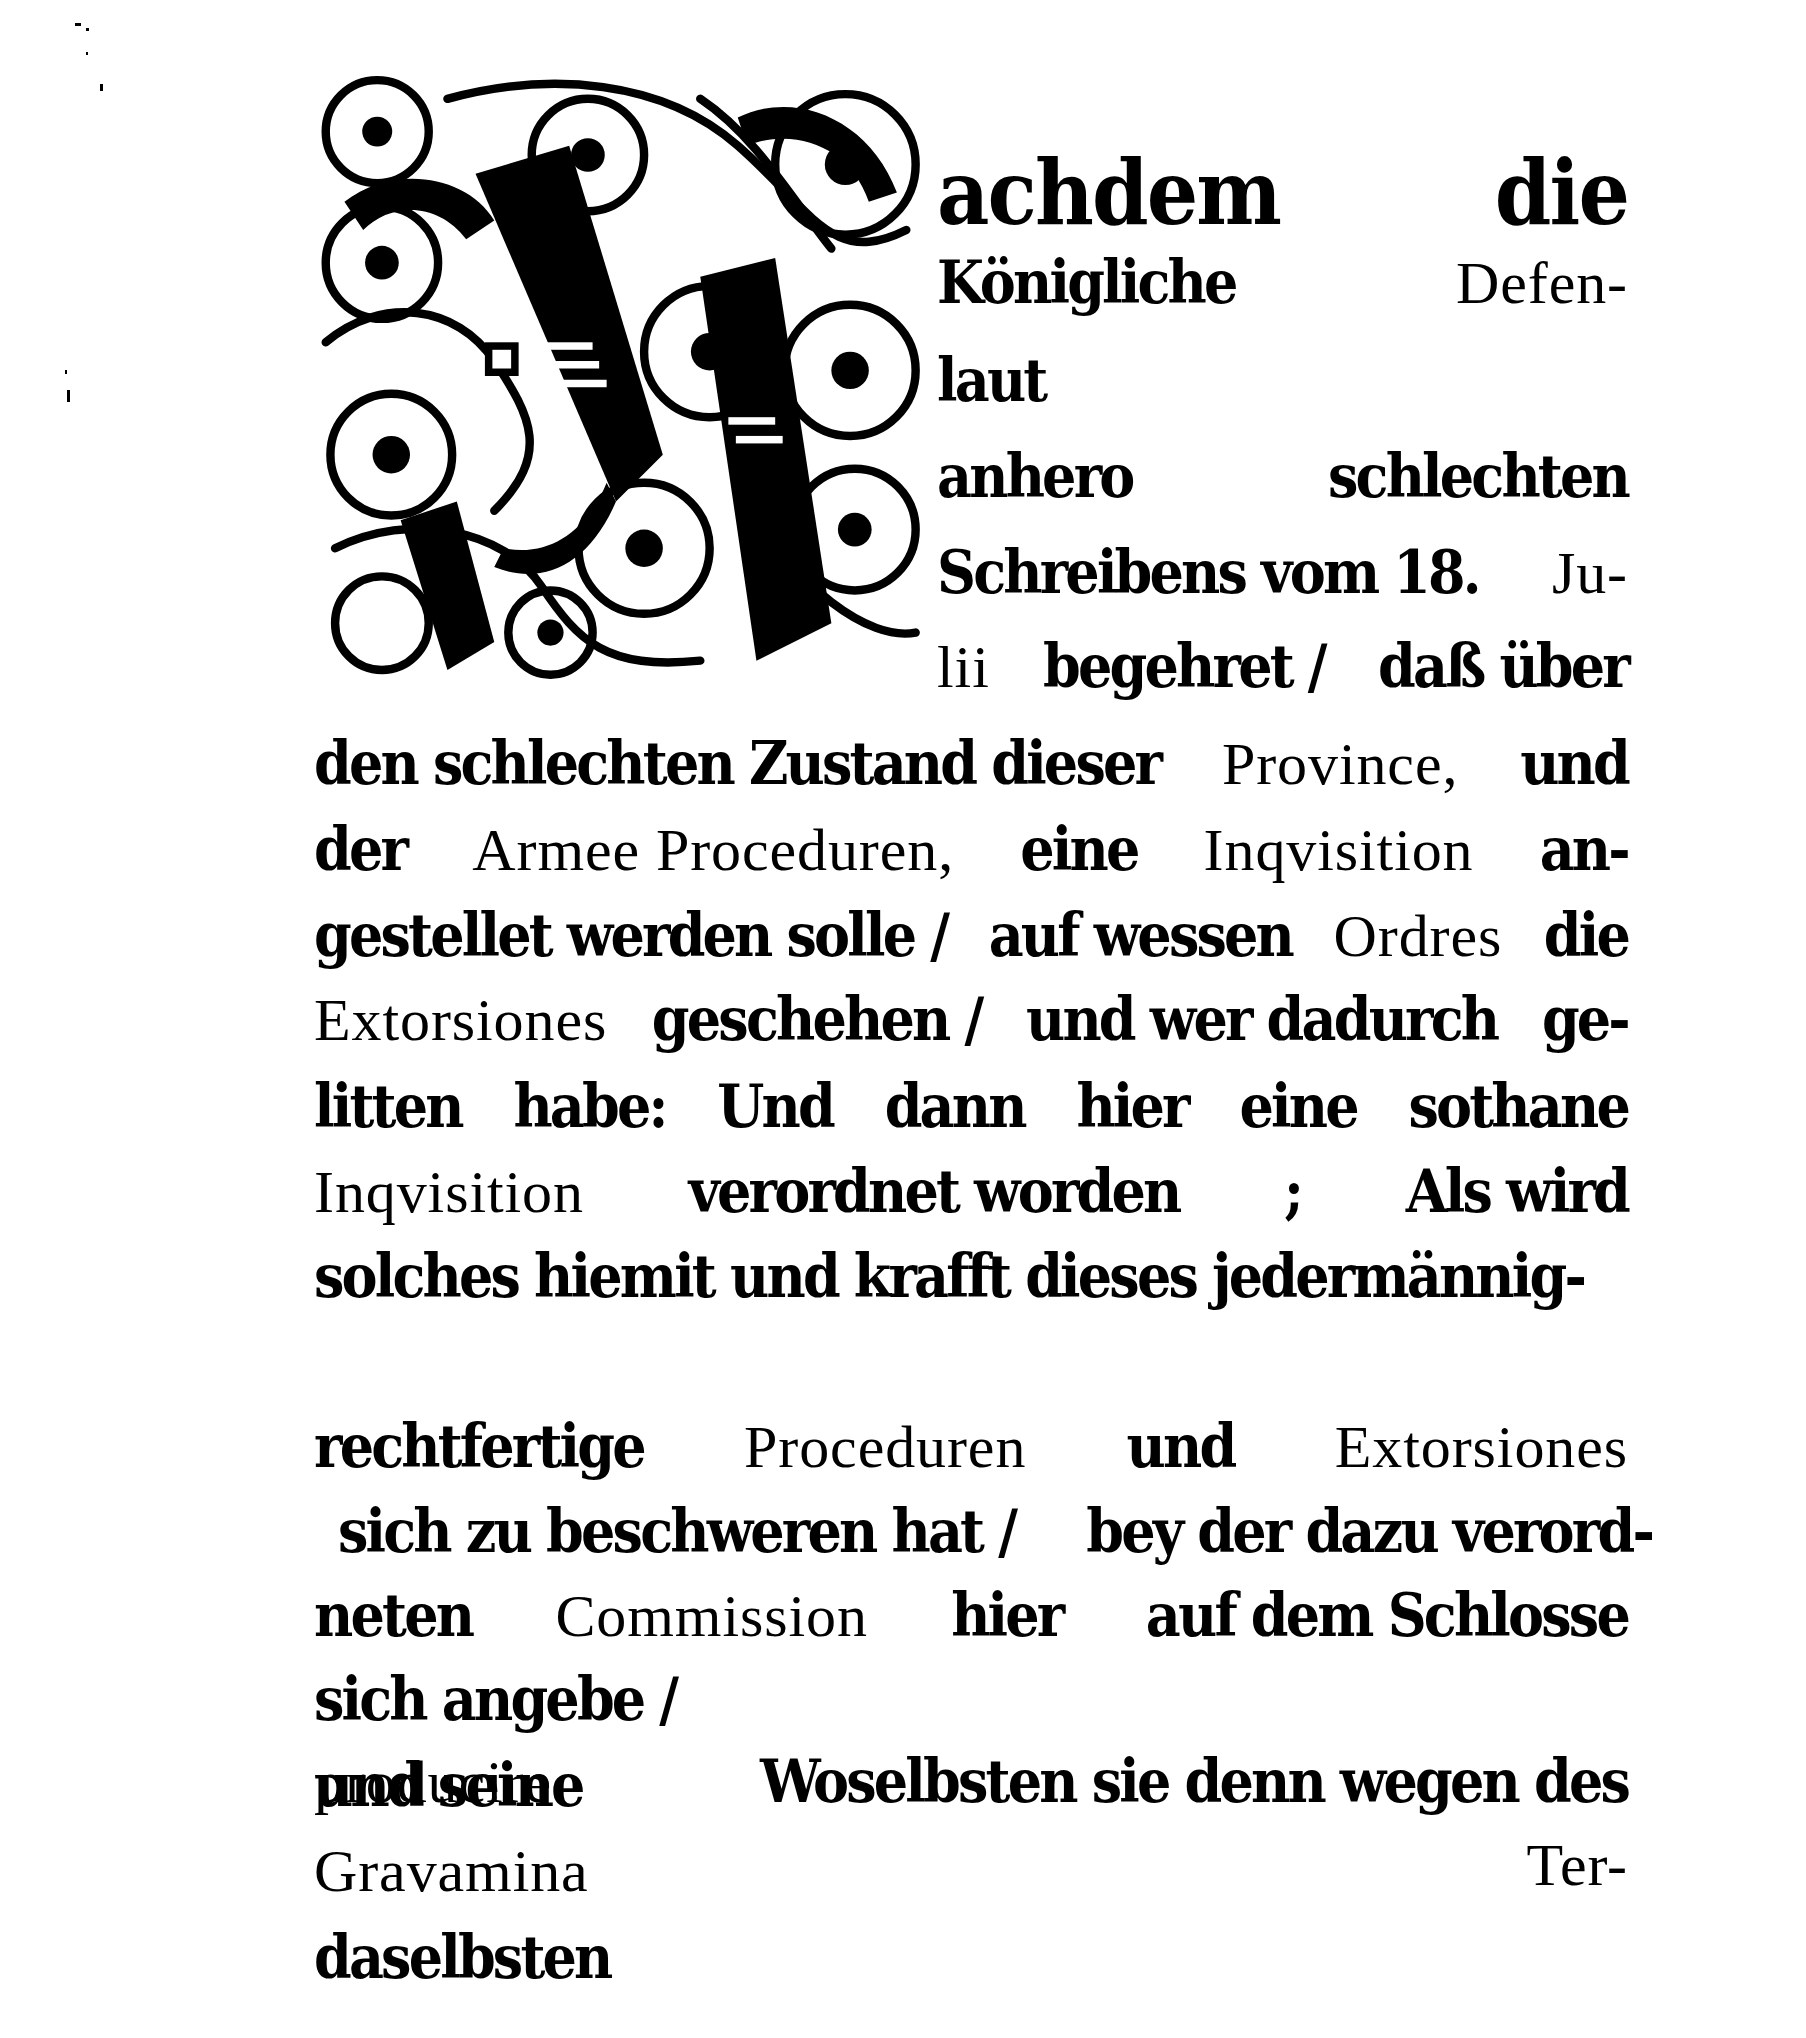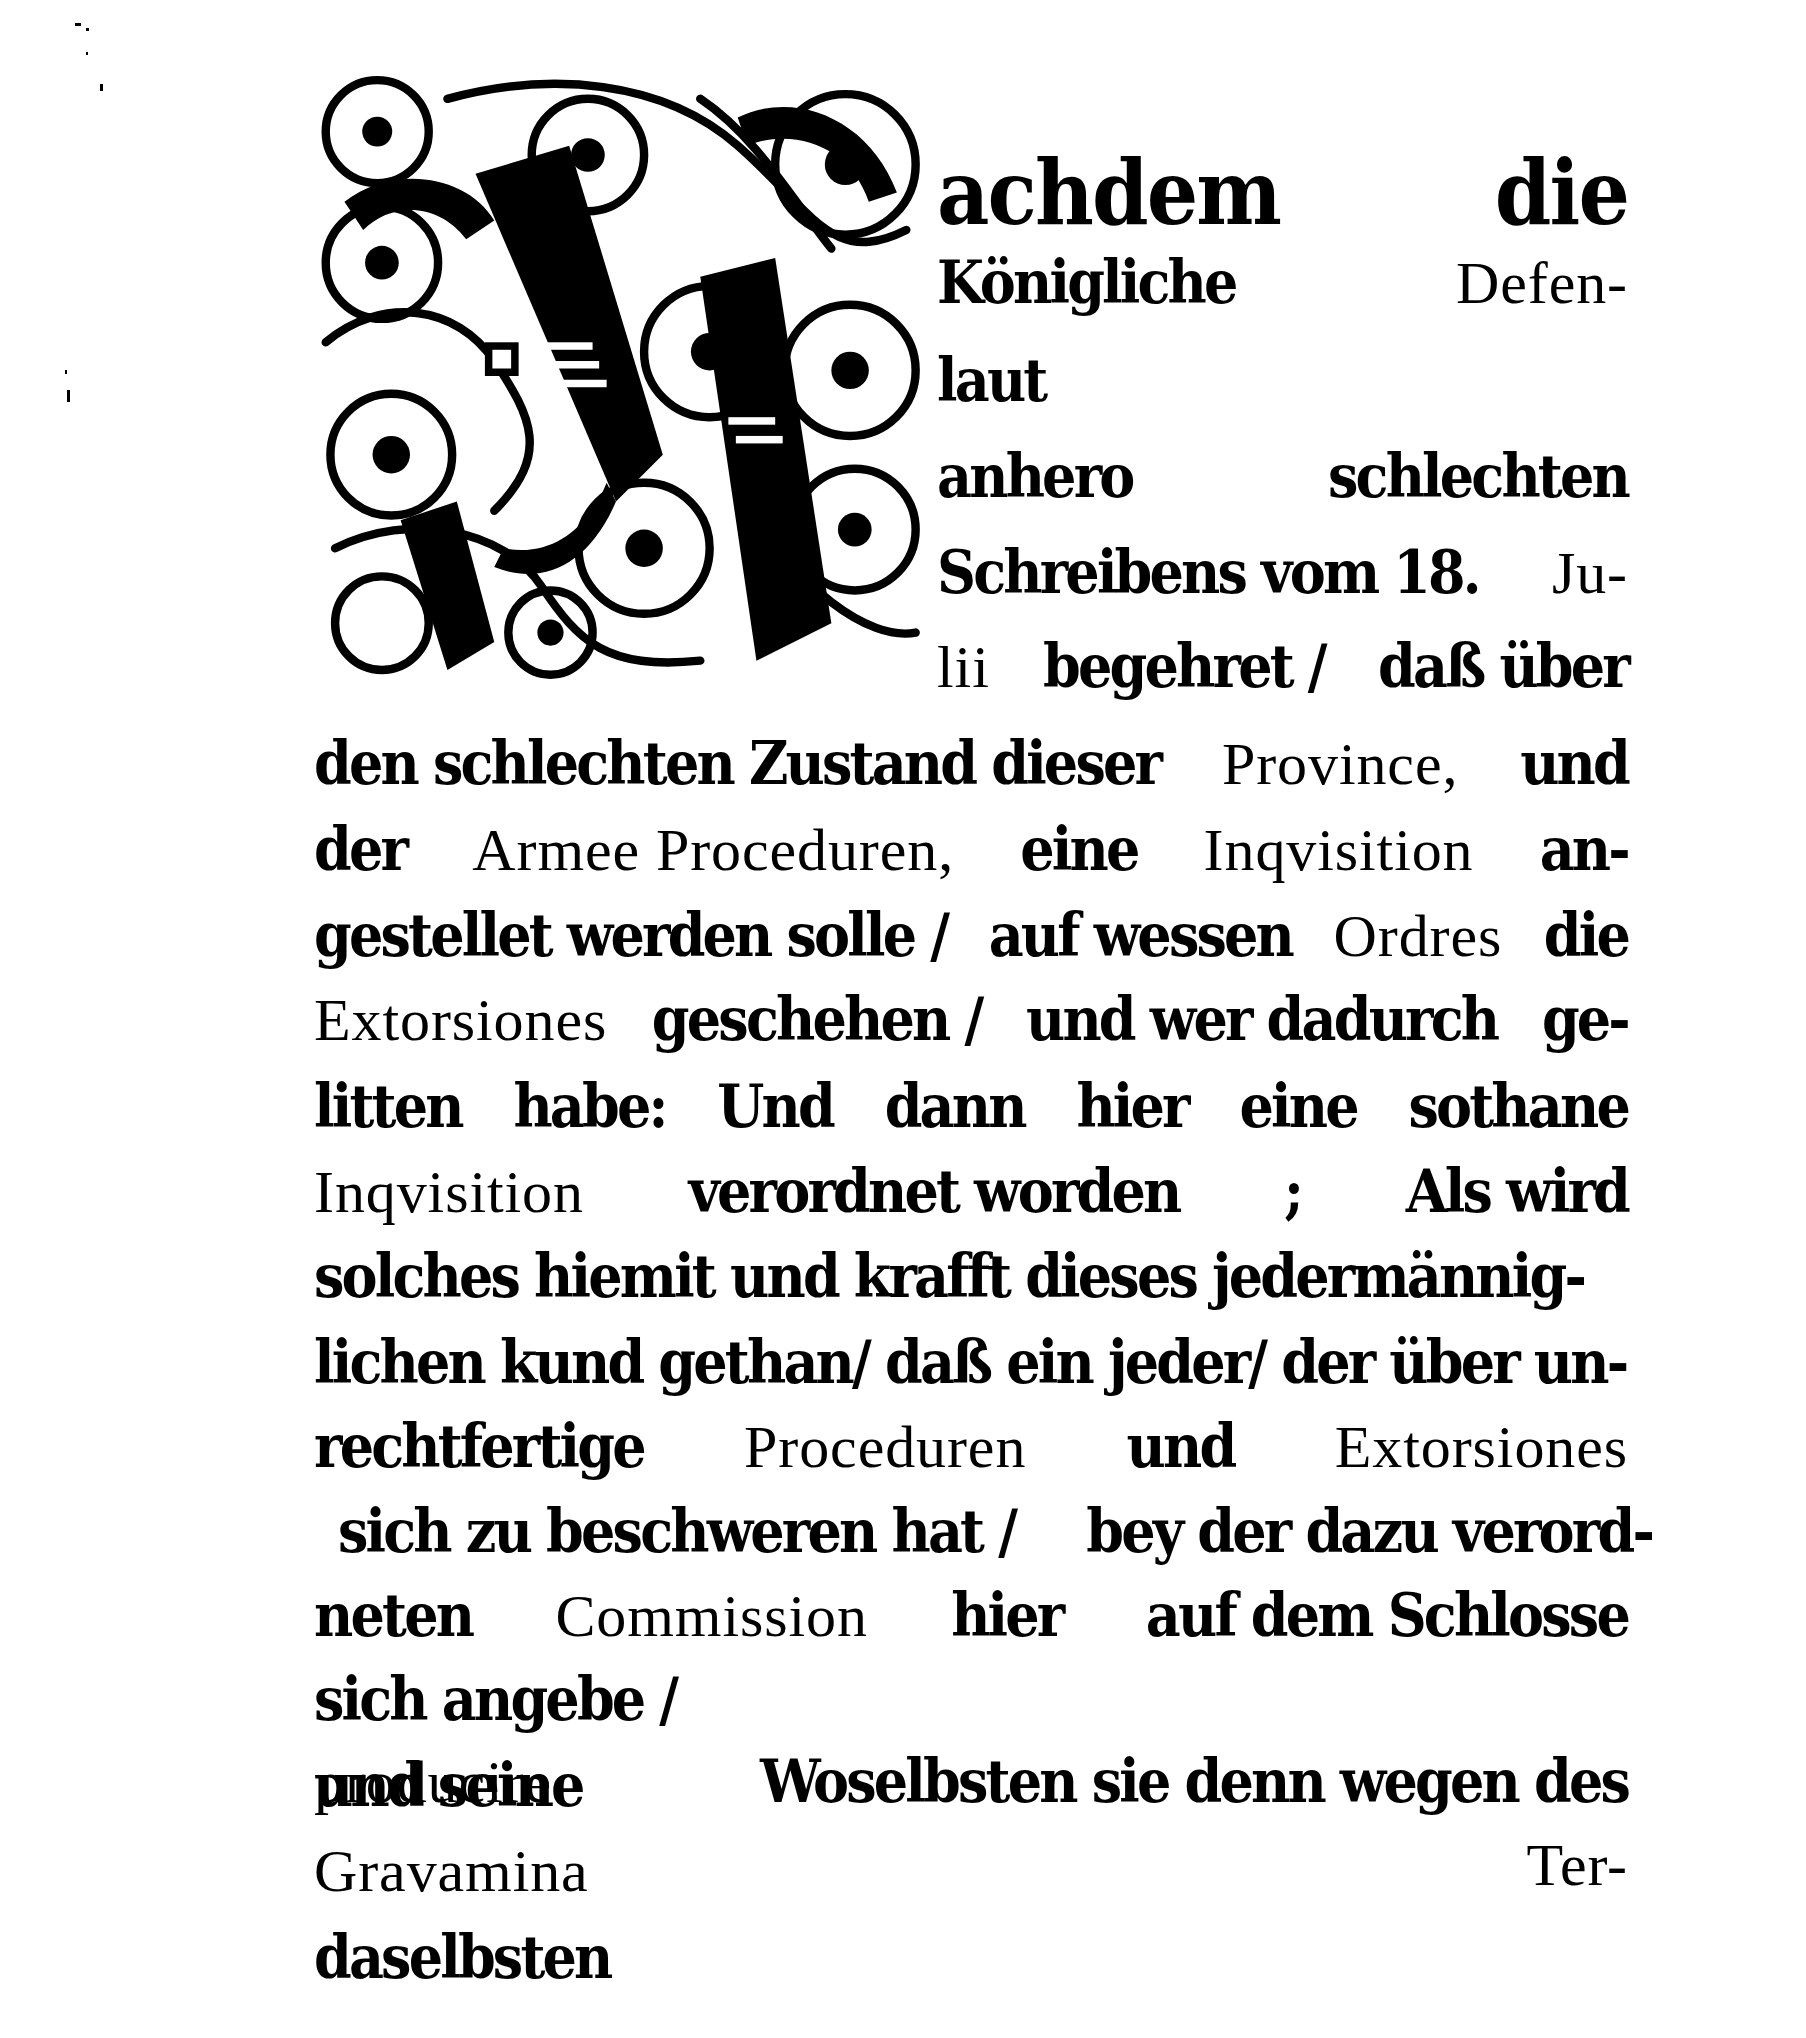--- a/index.html
+++ b/index.html
@@ -178,23 +178,20 @@
   </div>
   <div class="line wide" style="top:1148px;">
     <span class="aq seg">Inqvisition</span>
     <span class="fr seg">verordnet worden</span>
     <span class="fr seg">;</span>
     <span class="fr seg">Als wird</span>
   </div>
   <div class="line wide" style="top:1233px;">
     <span class="fr seg">solches hiemit und krafft dieses jedermännig-</span>
   </div>
-  <div class="line wide" style="top:1319px;">
-    <span class="fr seg">lichen kund gethan/ daß ein jeder/ der über un-</span>
-  </div>
   <div class="line wide" style="top:1403px;">
     <span class="fr seg">rechtfertige</span>
     <span class="aq seg">Proceduren</span>
     <span class="fr seg">und</span>
     <span class="aq seg">Extorsiones</span>
   </div>
   <div class="line wide" style="top:1488px;margin-left:24px;">
     <span class="fr seg">sich zu beschweren hat /</span>
     <span class="fr seg">bey der dazu verord-</span>
   </div>

